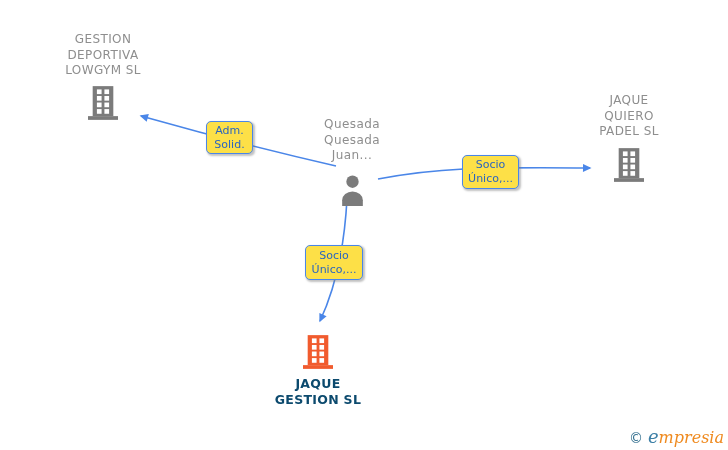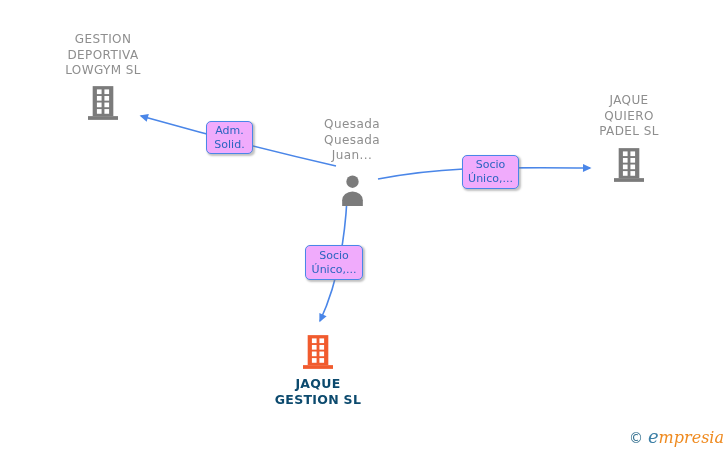--- a/index.html
+++ b/index.html
@@ -33,21 +33,21 @@
   .node-person{left:272px;top:117px;}
   .node-person .icon-wrap{margin-top:11px;}
   .node-company-right{left:549px;top:93px;}
   .node-company-right .icon-wrap{margin-top:7px;}
   .node-company-bottom{left:238px;top:334px;}
   .node-company-bottom .icon-wrap{margin-bottom:6px;}
 
   .edge-label{
     position:absolute;
     box-sizing:border-box;
-    background:#f0abfc;
+    background:#fde047;
     border:1.5px solid #4a86e8;
     border-radius:5px;
     box-shadow:1.5px 1.5px 2px rgba(120,120,120,0.45);
     color:#2a65c0;
     font-size:11px;line-height:14px;
     display:flex;flex-direction:column;align-items:center;justify-content:center;
     text-align:right;
     cursor:pointer;
     white-space:nowrap;
   }

